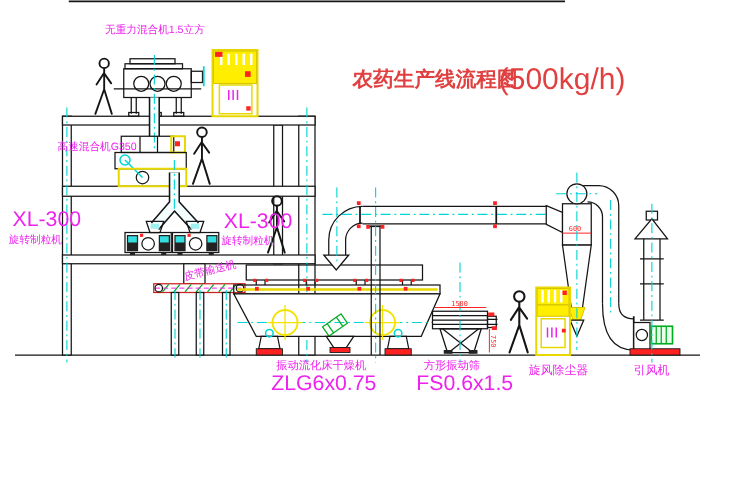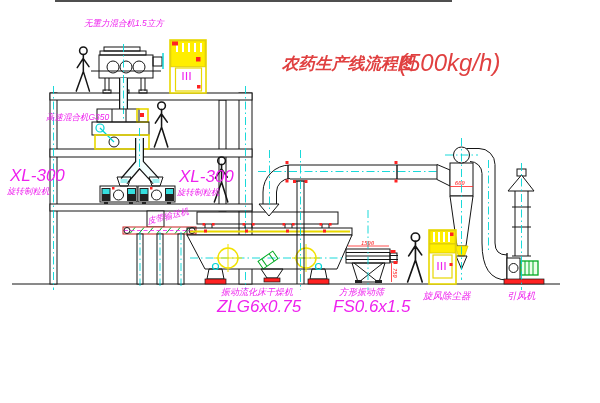--- a/index.html
+++ b/index.html
@@ -1,17 +1,17 @@
 <!DOCTYPE html>
 <html><head>
 <meta charset="utf-8">
 <style>
   html,body{margin:0;padding:0;background:#fff;}
   #stage{position:relative;width:560px;height:403px;background:#ffffff;overflow:hidden;
-         font-family:"Liberation Sans",sans-serif;font-style:italic;}
+         font-family:"Liberation Sans",sans-serif;}
   svg{position:absolute;left:0;top:0;}
   .blk{stroke:#151515;fill:none;stroke-width:1;}
   .blk2{stroke:#151515;fill:none;stroke-width:1.4;}
   .fillw{fill:#ffffff;stroke:#151515;stroke-width:1;}
   .cl{stroke:#00d5d5;stroke-width:.9;fill:none;stroke-dasharray:8 3 1.5 3;}
   .yel{stroke:#e8d800;fill:none;stroke-width:1.6;}
   .yelfill{fill:#ffee00;stroke:#d8c500;stroke-width:.8;}
   .red{fill:#ff2222;stroke:none;}
   .redln{stroke:#ff2222;stroke-width:.8;fill:none;}
   .grn{stroke:#00aa22;stroke-width:1;fill:none;}

